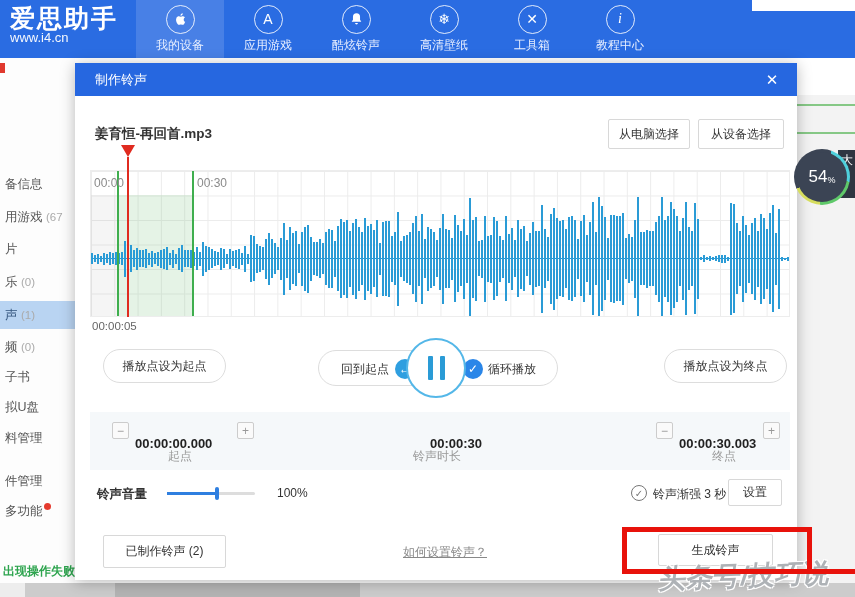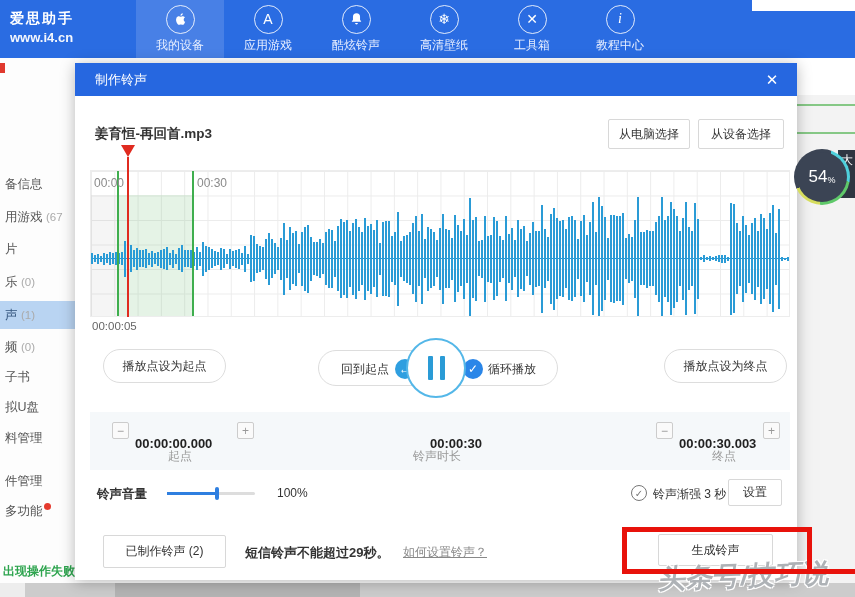--- a/index.html
+++ b/index.html
@@ -3,22 +3,22 @@
 <meta charset="utf-8">
 <style>
   * { margin:0; padding:0; box-sizing:border-box; }
   html,body { width:855px; height:597px; overflow:hidden; font-family:"Liberation Sans",sans-serif; background:#fff; }
   #stage { position:relative; width:855px; height:597px; overflow:hidden; background:#fff; }
 
   
   .header { position:absolute; left:0; top:0; width:855px; height:58px; background:#2a6ce2; z-index:3; }
   .notch { position:absolute; right:0; top:0; width:103px; height:11px; background:#fff; z-index:4; }
   .logo { position:absolute; left:10px; top:6px; color:#fff; z-index:5; }
-  .logo-title { font-size:14px; font-weight:bold; letter-spacing:2px; line-height:24px; }
-  .logo-sub { font-size:13px; line-height:16px; opacity:.95;font-weight:bold; }
+  .logo-title { font-size:25px; font-weight:bold; letter-spacing:2px; line-height:24px; }
+  .logo-sub { font-size:13px; line-height:16px; opacity:.95; }
   .nav { position:absolute; left:136px; top:0; height:58px; display:flex; z-index:5; }
   .nav-item { width:88px; height:58px; display:flex; flex-direction:column; align-items:center; justify-content:center; color:#e8efff; }
   .nav-item.active { background:rgba(255,255,255,.14); }
   .nav-ico { width:29px; height:29px; border:1.5px solid rgba(255,255,255,.85); border-radius:50%; display:flex; align-items:center; justify-content:center; color:#fff; font-size:14px; margin-bottom:3px; }
   .nav-ico svg { width:17px; height:17px; fill:#fff; }
   .nav-label { font-size:12px; }
   .dl-chip { position:absolute; right:0; top:16px; width:90px; height:30px; background:#4a80e8; color:#fff; font-size:12px; display:flex; align-items:center; padding-left:14px; z-index:5; }
   .dl-ico { margin-left:8px; font-size:14px; }
 
   
@@ -481,21 +481,20 @@
     <div class="slider">
       <div class="slider-fill"></div>
       <div class="slider-handle"></div>
     </div>
     <div class="vol-pct">100%</div>
     <div class="fade-check">✓</div>
     <div class="fade-label">铃声渐强 3 秒</div>
     <button class="btn settings-btn">设置</button>
 
     <button class="btn made-btn">已制作铃声 (2)</button>
-    <div class="hint">短信铃声不能超过29秒。</div>
     <div class="howto">如何设置铃声？</div>
     <button class="btn gen-btn">生成铃声</button>
   </div>
 
   <div class="anno-rect"></div>
   <div class="anno-line"></div>
   <div class="watermark">头条号/技巧说</div>
   <div class="tooltip-frag">大</div>
   <div class="badge">
     <div class="badge-ring"></div>

